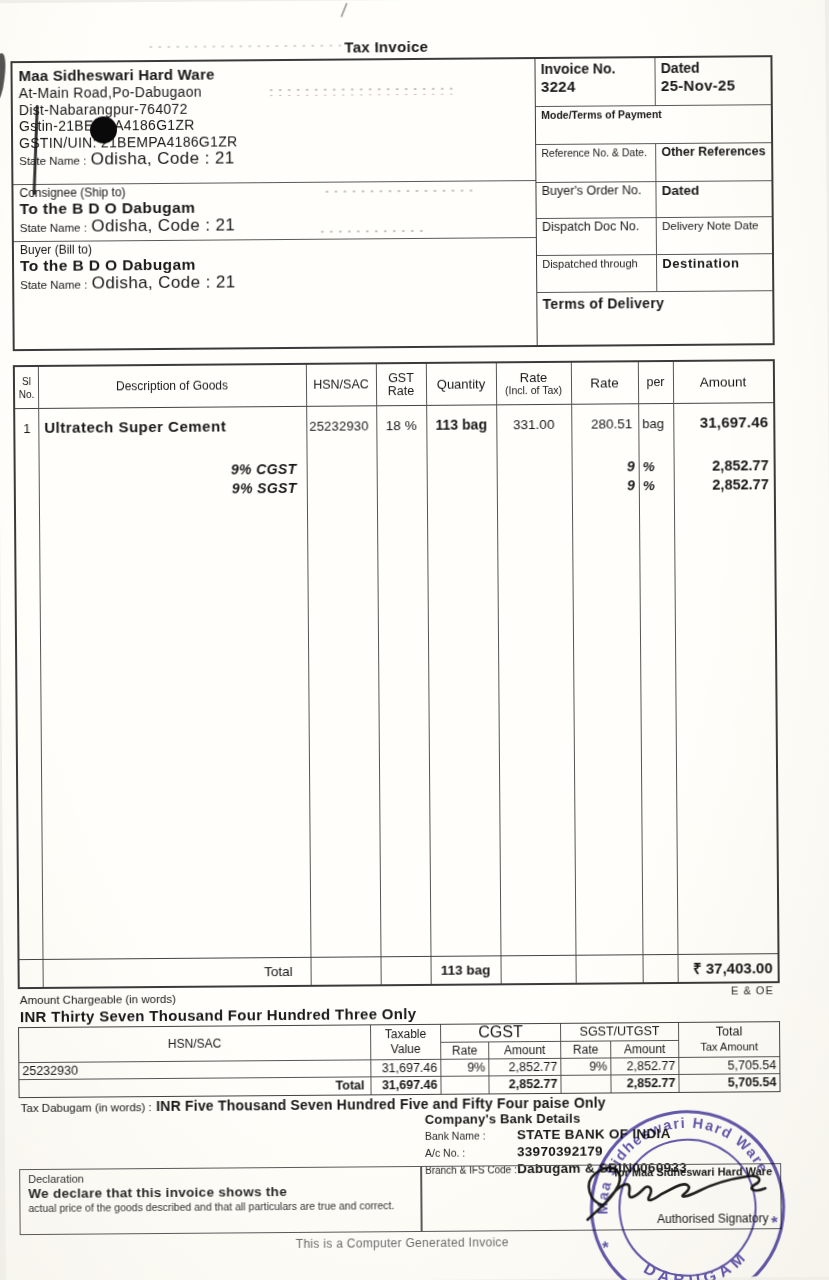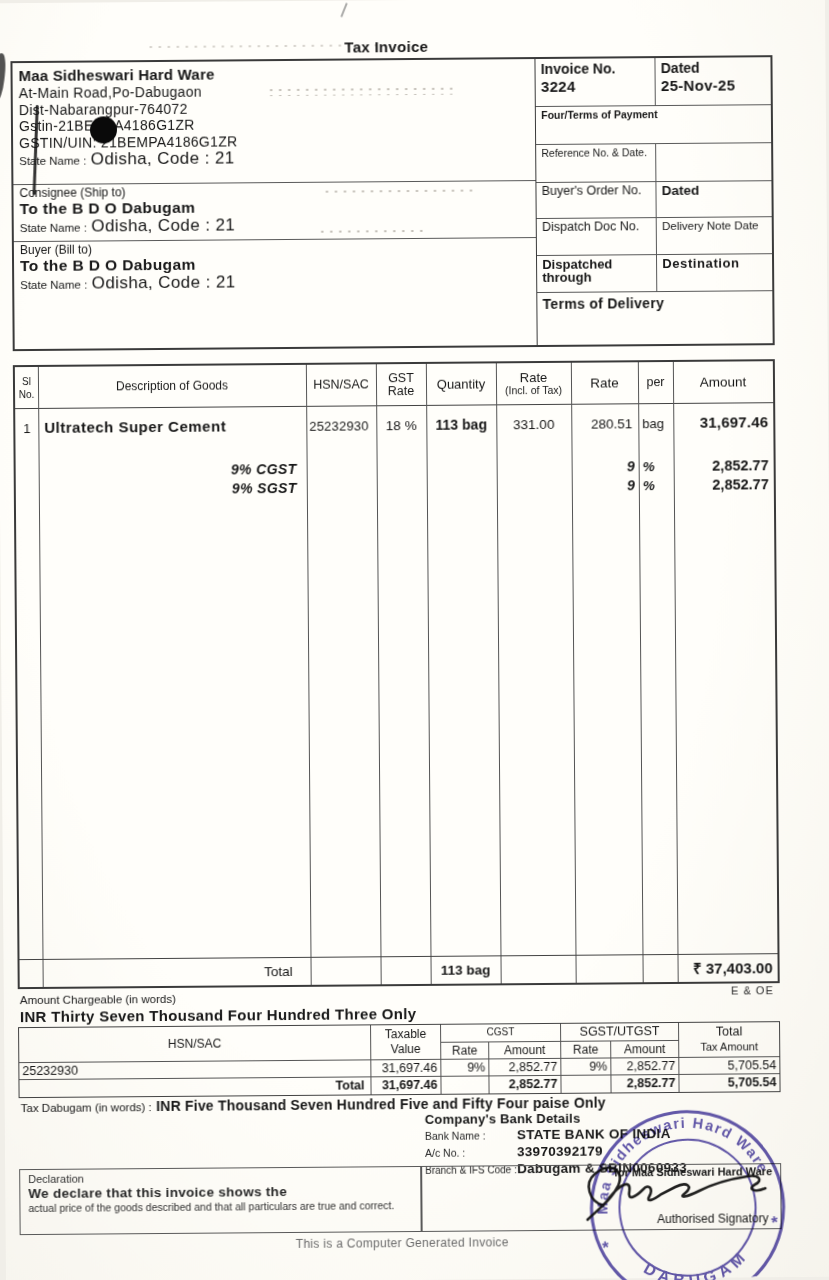--- a/index.html
+++ b/index.html
@@ -46,21 +46,21 @@
   .meta-val { display:block; font-weight:bold; font-size:15px; line-height:17px; letter-spacing:.3px; }
   .r1 { height:48px; } .r1 .meta-lbl { font-size:14px; font-weight:600; line-height:17px; }
   .r2 { height:38px; } .r2 .mc-l .meta-lbl { font-size:14px; font-weight:600; line-height:16px; }
                        .r2 .mc-r .meta-lbl { font-size:10.5px; font-weight:600; }
   .r3 { height:38px; } .r3 .mc-l .meta-lbl { font-size:10.5px; }
                        .r3 .mc-r .meta-lbl { font-size:12.5px; font-weight:600; }
   .r4 { height:36px; } .r4 .mc-l .meta-lbl { font-size:12.5px; }
                        .r4 .mc-r .meta-lbl { font-size:13.5px; font-weight:bold; }
   .r5 { height:37px; } .r5 .mc-l .meta-lbl { font-size:12.5px; }
                        .r5 .mc-r .meta-lbl { font-size:11.5px; font-weight:400; }
-  .r6 { height:37px; } .r6 .mc-l .meta-lbl { font-size:13px;font-weight:bold; }
+  .r6 { height:37px; } .r6 .mc-l .meta-lbl { font-size:11px; }
                        .r6 .mc-r .meta-lbl { font-size:13px; font-weight:bold; letter-spacing:.6px; }
   .terms-cell { flex:1; padding:3px 5px; font-size:14px; font-weight:bold; letter-spacing:.3px; border-bottom:none; }
 
   
   .items-table { top:362px; left:14px; width:762px; height:624px; border:2px solid #3c3c3c; }
   .vline { position:absolute; top:0; bottom:0; width:1px; background:#565656; }
   .grid9 { display:grid; grid-template-columns:23px 268px 70px 50px 70px 75px 67px 35px 1fr; }
   .it-header { height:42px; border-bottom:1.5px solid #444; align-items:center; font-size:12.5px; }
   .it-header .hc { text-align:center; line-height:13px; padding:1px; }
   .hc-sl { font-size:10px; line-height:11px; }
@@ -196,26 +196,29 @@
           <span class="meta-lbl">Invoice No.</span>
           <span class="meta-val">3224</span>
         </div>
         <div class="meta-cell mc-r">
           <span class="meta-lbl">Dated</span>
           <span class="meta-val">25-Nov-25</span>
         </div>
       </div>
       <div class="meta-row r2">
         <div class="meta-cell mc-r">
-          <span class="meta-lbl">Four/Terms of Payment</span>
+          <span class="meta-lbl">Mode/Terms of Payment</span>
         </div>
       </div>
       <div class="meta-row r3">
         <div class="meta-cell mc-l">
           <span class="meta-lbl">Reference No. &amp; Date.</span>
+        </div>
+        <div class="meta-cell mc-r">
+          <span class="meta-lbl">Other References</span>
         </div>
       </div>
       <div class="meta-row r4">
         <div class="meta-cell mc-l">
           <span class="meta-lbl">Buyer's Order No.</span>
         </div>
         <div class="meta-cell mc-r">
           <span class="meta-lbl">Dated</span>
         </div>
       </div>
@@ -319,21 +322,21 @@
     <div class="aw-lbl">Amount Chargeable (in words)</div>
     <div class="aw-val">INR Thirty Seven Thousand Four Hundred Three Only</div>
   </div>
 
   <div class="abs ts-table">
     <div class="ts-cell ts-h" style="grid-column:1;grid-row:1/3;display:flex;align-items:center;justify-content:center">HSN/SAC</div>
     <div class="ts-cell ts-h ts-two bl" style="grid-column:2;grid-row:1/3">
       <span>Taxable</span>
       <span>Value</span>
     </div>
-    <div class="ts-cell ts-h bl" style="grid-column:3/5;grid-row:1;font-size:10px">CGST</div>
+    <div class="ts-cell ts-h bl" style="grid-column:3/5;grid-row:1;font-size:16px">CGST</div>
     <div class="ts-cell ts-h bl" style="grid-column:5/7;grid-row:1;font-size:12.5px">SGST/UTGST</div>
     <div class="ts-cell ts-h ts-two bl" style="grid-column:7;grid-row:1/3">
       <span style="font-size:12.5px">Total</span>
       <span style="font-size:11px">Tax Amount</span>
     </div>
     <div class="ts-cell ts-h bl bt" style="grid-column:3;grid-row:2">Rate</div>
     <div class="ts-cell ts-h bl bt" style="grid-column:4;grid-row:2">Amount</div>
     <div class="ts-cell ts-h bl bt" style="grid-column:5;grid-row:2">Rate</div>
     <div class="ts-cell ts-h bl bt" style="grid-column:6;grid-row:2">Amount</div>
 

